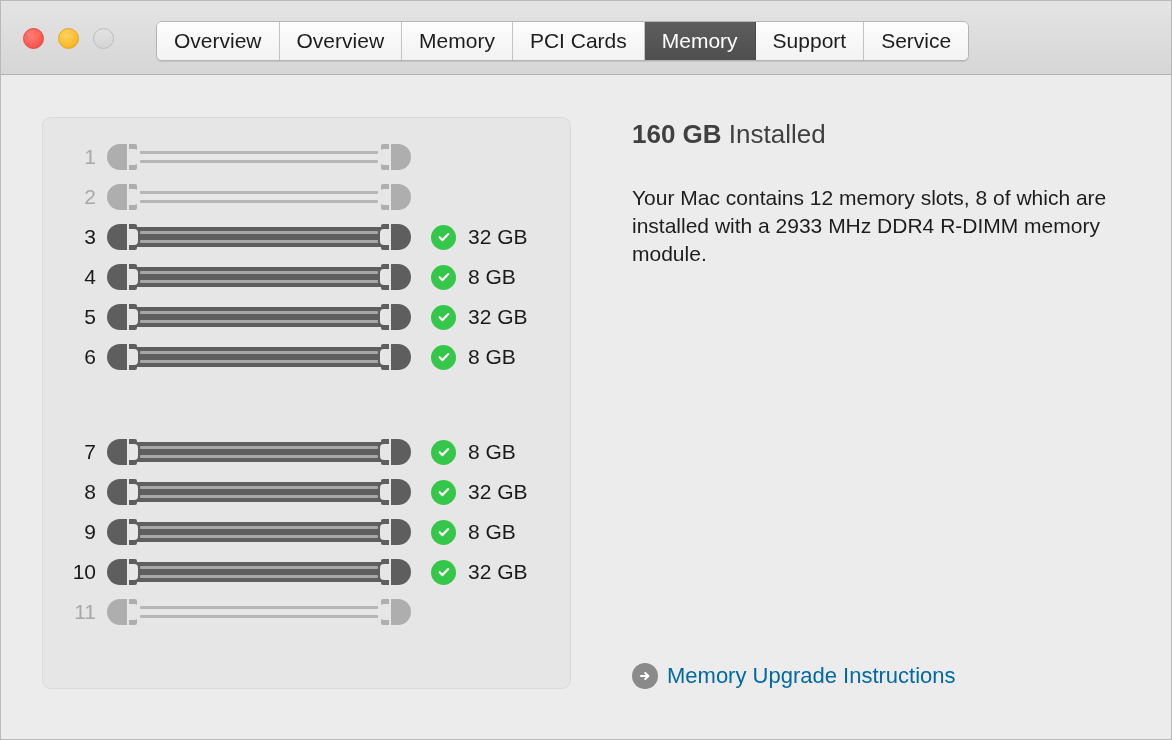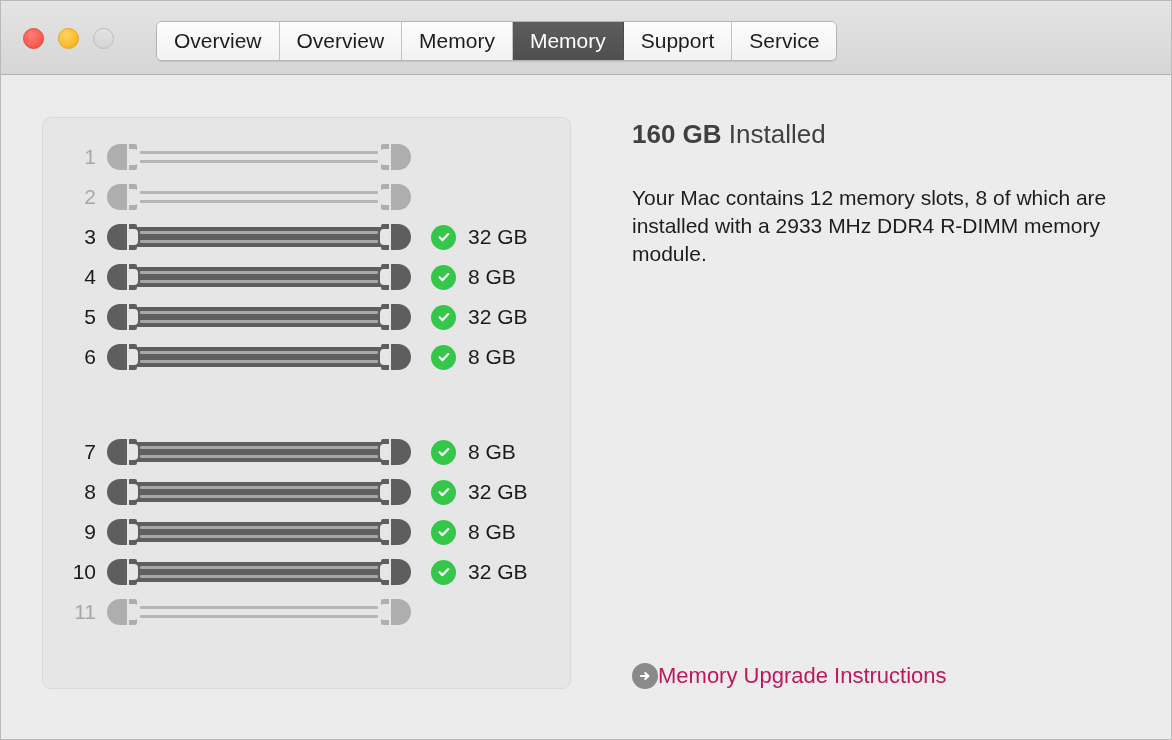--- a/index.html
+++ b/index.html
@@ -270,43 +270,44 @@
     width: 26px;
     height: 26px;
     border-radius: 50%;
     background: #8a8a8a;
     display: flex;
     align-items: center;
     justify-content: center;
     flex: none;
   }
   #upgrade-link .link-text {
-    margin-left: 0;
+    margin-left: 9px;
     font-size: 22px;
-    color: #be185d;
+    color: #0369a1;
     white-space: nowrap;
   }
 </style>
 </head>
 <body>
 
 <div id="window">
 
   <div id="titlebar">
 
     <div id="traffic-lights">
       <div class="light close"></div>
       <div class="light minimize"></div>
       <div class="light zoom-disabled"></div>
     </div>
 
     <div id="tabbar">
         <div class="tab">Overview</div>
         <div class="tab">Overview</div>
         <div class="tab">Memory</div>
+        <div class="tab">PCI Cards</div>
         <div class="tab selected">Memory</div>
         <div class="tab">Support</div>
         <div class="tab">Service</div>
       </div>
 
   </div>
 
   <div id="content">
 
     <div id="slots-panel">

